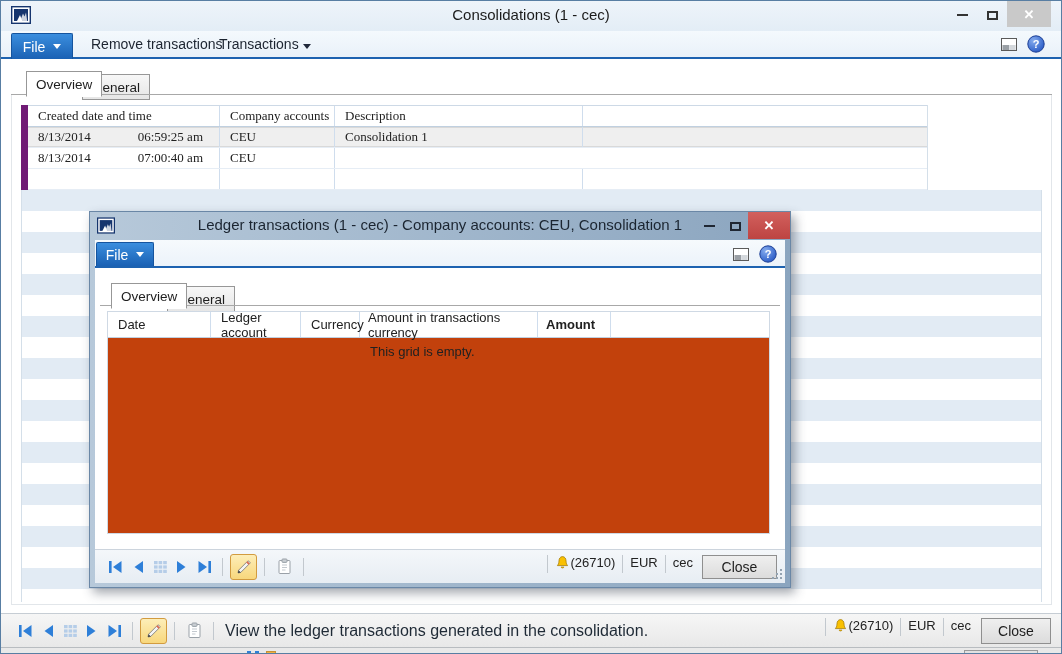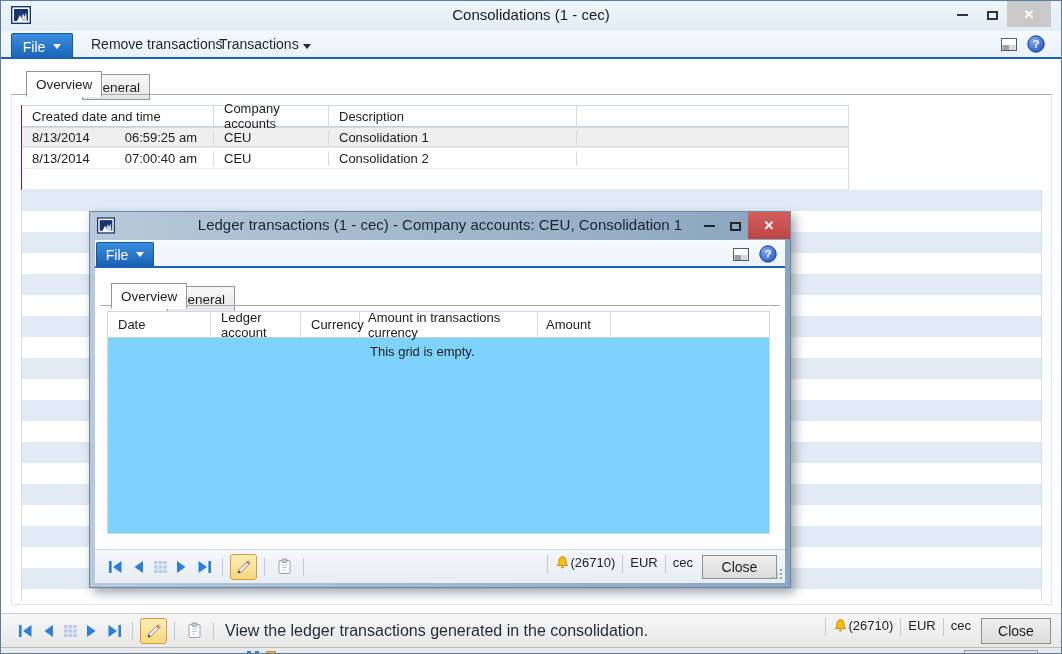--- a/index.html
+++ b/index.html
@@ -42,30 +42,30 @@
     border:1px solid #979797; font-size:13.5px; color:#1e1e1e;
     display:flex; align-items:center; }
   .tab.active { background:#fff; border-bottom:1px solid #fff; z-index:3; }
   .panel-line { position:absolute; height:1px; background:#a8a8a8; z-index:1; }
 
   
   .g-head { display:flex; border-top:1px solid #cdd9e6; border-bottom:1px solid #c0d0e0;
     background:#fff; }
   .g-head .gc { border-right:1px solid #cfdded; font-size:13px; color:#212121;
     display:flex; align-items:center; padding-left:10px; }
-  .g-row { display:flex; border-bottom:1px solid #e6edf5; background:#fff;align-items:center; }
+  .g-row { display:flex; border-bottom:1px solid #e6edf5; background:#fff; }
   .g-row .cell { border-right:1px solid #cfdded; font-size:13px; color:#212121;
     display:flex; align-items:center; padding-left:10px; }
   .g-row.selected { background:#efefef;
     box-shadow:inset 0 1px 0 #d9d9d9, inset 0 -1px 0 #d9d9d9; }
 
   
   .m-c1 { width:192px; } .m-c2 { width:115px; } .m-c3 { width:248px; } .m-c4 { flex:1; border-right:none !important; }
-  .m-grid { position:absolute; left:20px; top:104px; width:828px;
-    border-left:1px solid #701a75; border-right:1px solid #d4dfe9; z-index:2; background:#fff;}
+  .m-grid { position:absolute; left:20px; top:104px; width:907px;
+    border-left:7px solid #701a75; border-right:1px solid #d4dfe9; z-index:2; background:#fff;font-family:Liberation Serif, serif;}
   .m-grid .g-head { height:22px; }
   .m-grid .g-row { height:21px; }
   .m-c1 { justify-content:space-between; padding-right:16px; }
   .stripes { position:absolute; left:20px; top:189px; width:1021px; height:412px;
     background:repeating-linear-gradient(to bottom, #e2ebf4 0 21px, #ffffff 21px 42px);
     border-left:1px solid #d4dfe9; border-right:1px solid #d4dfe9; z-index:1; }
   .frame { position:absolute; left:10px; top:93px; width:1041px; height:511px;
     border:1px solid #e2e6ea; border-top:none; z-index:0; }
 
   
@@ -101,24 +101,24 @@
   .cw-btn .glyph-min { background:#1f2733; }
   .cw-btn .glyph-max { border-color:#1f2733; }
   .cw-close { width:42px; height:27px; background:linear-gradient(#d2605d,#bd4442);
     color:#fff; font-weight:bold; font-size:13px;
     display:flex; align-items:center; justify-content:center; }
   .cw-body { position:absolute; left:5px; top:28px; width:690px; height:343px; background:#fff; }
   .cw-menubar { position:absolute; left:0; top:0; width:100%; height:28px;
     background:linear-gradient(#f6fafd,#ecf3fa); border-bottom:2px solid #1d62b0; }
   
   .c-grid { position:absolute; left:12px; top:71px; width:663px; height:223px;
-    border:1px solid #cfd9e4; background:#7dd3fc; }
+    border:1px solid #cfd9e4; background:#c2410c; }
   .c-grid .g-head { height:26px; border-top:none; }
   .c-c1 { width:103px; } .c-c2 { width:90px; } .c-c3 { width:59px; }
-  .c-c4 { width:178px; } .c-c5 { width:73px; } .c-c6 { flex:1; border-right:none !important; }
+  .c-c4 { width:178px; } .c-c5 { width:73px;font-weight:bold; } .c-c6 { flex:1; border-right:none !important; }
   .empty-text { position:absolute; left:262px; top:32px; font-size:13px; color:#212121; }
   .cw-toolbar { left:0; top:309px; width:690px; height:34px; }
 
   .grip { position:absolute; }
 </style>
 </head>
 <body>
 
 <div class="screen">
 
@@ -209,23 +209,20 @@
         </div>
       <div class="cell m-c4"></div>
     </div>
     <div class="g-row">
       <div class="cell m-c1">
           <span>8/13/2014</span>
           <span>07:00:40 am</span>
         </div>
       <div class="cell m-c2">
           <span>CEU</span>
-        </div>
-      <div class="cell m-c3">
-          <span>Consolidation 2</span>
         </div>
       <div class="cell m-c4"></div>
     </div>
     <div class="g-row">
       <div class="cell m-c1"></div>
       <div class="cell m-c2"></div>
       <div class="cell m-c3"></div>
       <div class="cell m-c4"></div>
     </div>
   </div>

